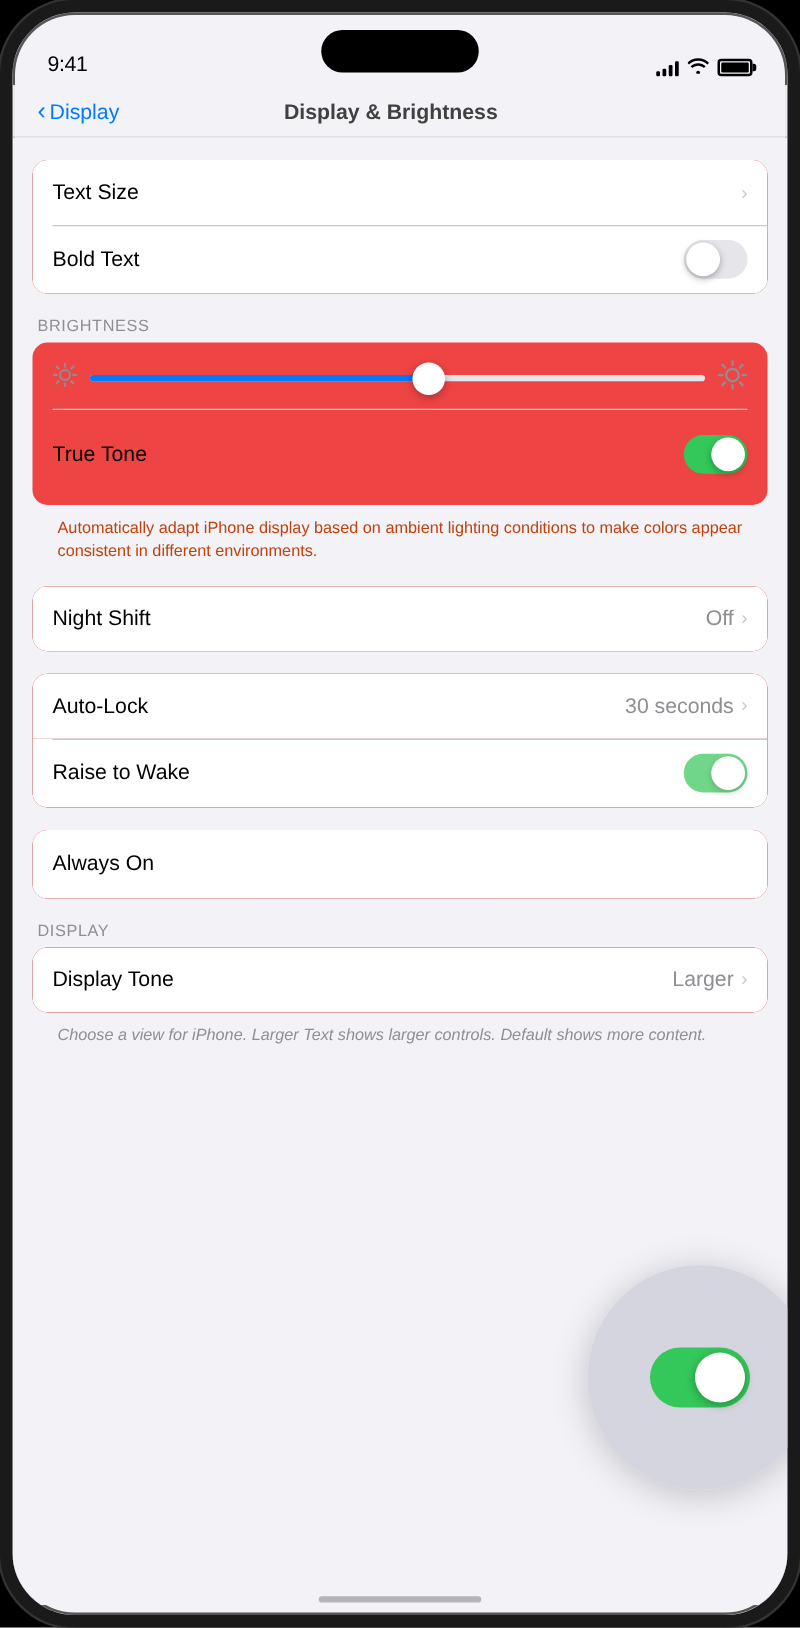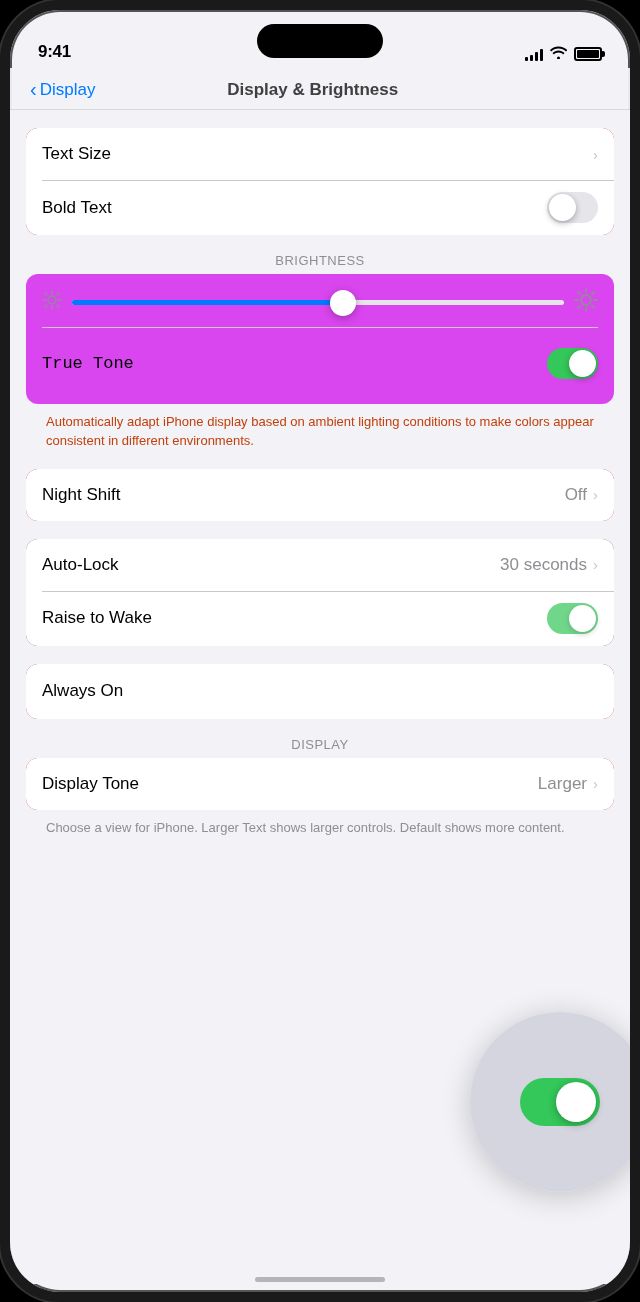--- a/index.html
+++ b/index.html
@@ -46,21 +46,21 @@
       height: 58px;
       display: flex;
       align-items: flex-end;
       justify-content: space-between;
       padding: 0 28px 6px;
       z-index: 99;
     }
 
     .status-time {
       font-size: 17px;
-      font-weight: 700;
+      font-weight: 400;
       color: #000;
       letter-spacing: -0.3px;
     }
 
     .status-icons {
       display: flex;
       align-items: center;
       gap: 7px;
     }
 
@@ -157,21 +157,20 @@
     .section-gap {
       height: 18px;
     }
 
     .section-label {
       font-size: 13px;
       color: #8e8e93;
       text-transform: uppercase;
       letter-spacing: 0.5px;
       padding: 0 20px 6px 20px;
-      text-align: center;
     }
 
     .settings-group {
       background: #b91c1c;
       margin: 0 16px;
       border-radius: 12px;
       overflow: hidden;
     }
 
     .settings-row {
@@ -247,25 +246,24 @@
     .toggle.off .toggle-knob {
       left: 2px;
     }
 
     .toggle.on .toggle-knob {
       left: 22px;
     }
 
     
     .brightness-section {
-      background: #d946ef;
+      background: #ef4444;
       margin: 0 16px;
       border-radius: 12px;
       padding: 14px 16px;
-      font-family: Liberation Mono, monospace;
     }
 
     .brightness-slider-row {
       display: flex;
       align-items: center;
       gap: 10px;
     }
 
     .slider-container {
       flex: 1;
@@ -536,21 +534,21 @@
       <div class="settings-group">
         <div class="settings-row">
           <span class="row-label">Display Tone</span>
           <div class="row-right">
             <span class="row-value">Larger</span>
             <span class="chevron">›</span>
           </div>
         </div>
       </div>
 
-      <div class="bottom-description" style="padding: 8px 36px 0;">Choose a view for iPhone. Larger Text shows larger controls. Default shows more content.</div>
+      <div class="bottom-description" style="padding: 8px 36px 0; font-style: italic;">Choose a view for iPhone. Larger Text shows larger controls. Default shows more content.</div>
 
       <div style="height: 60px;"></div>
     </div>
 
     <div class="zoom-overlay">
       <div class="zoom-toggle">
         <div class="zoom-toggle-knob"></div>
       </div>
     </div>
 

